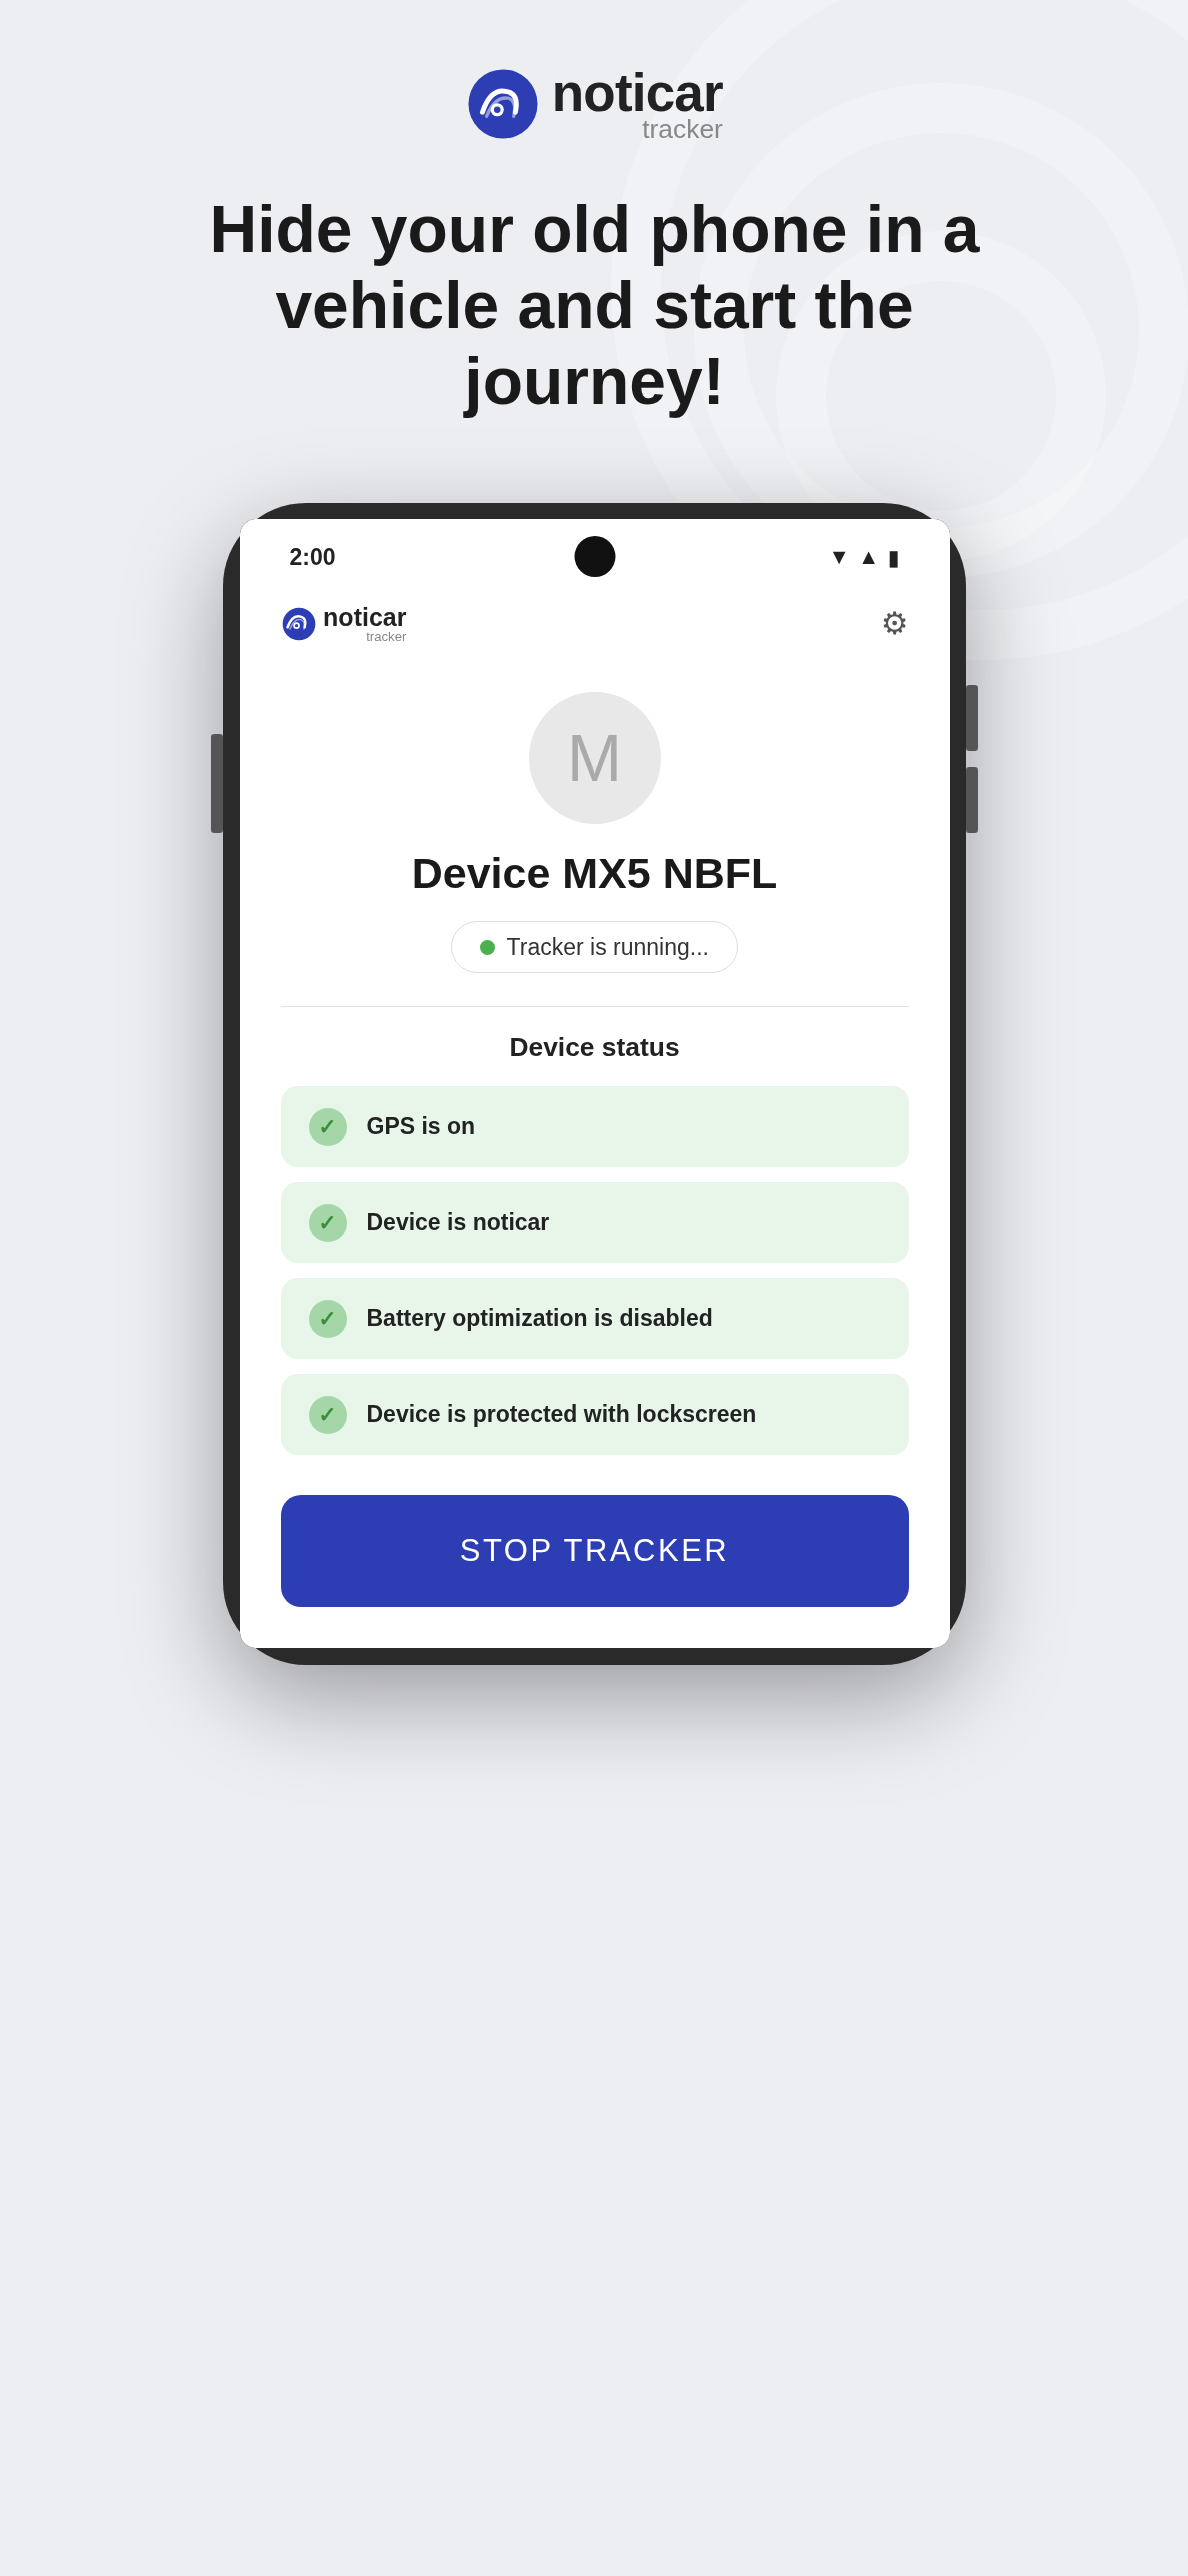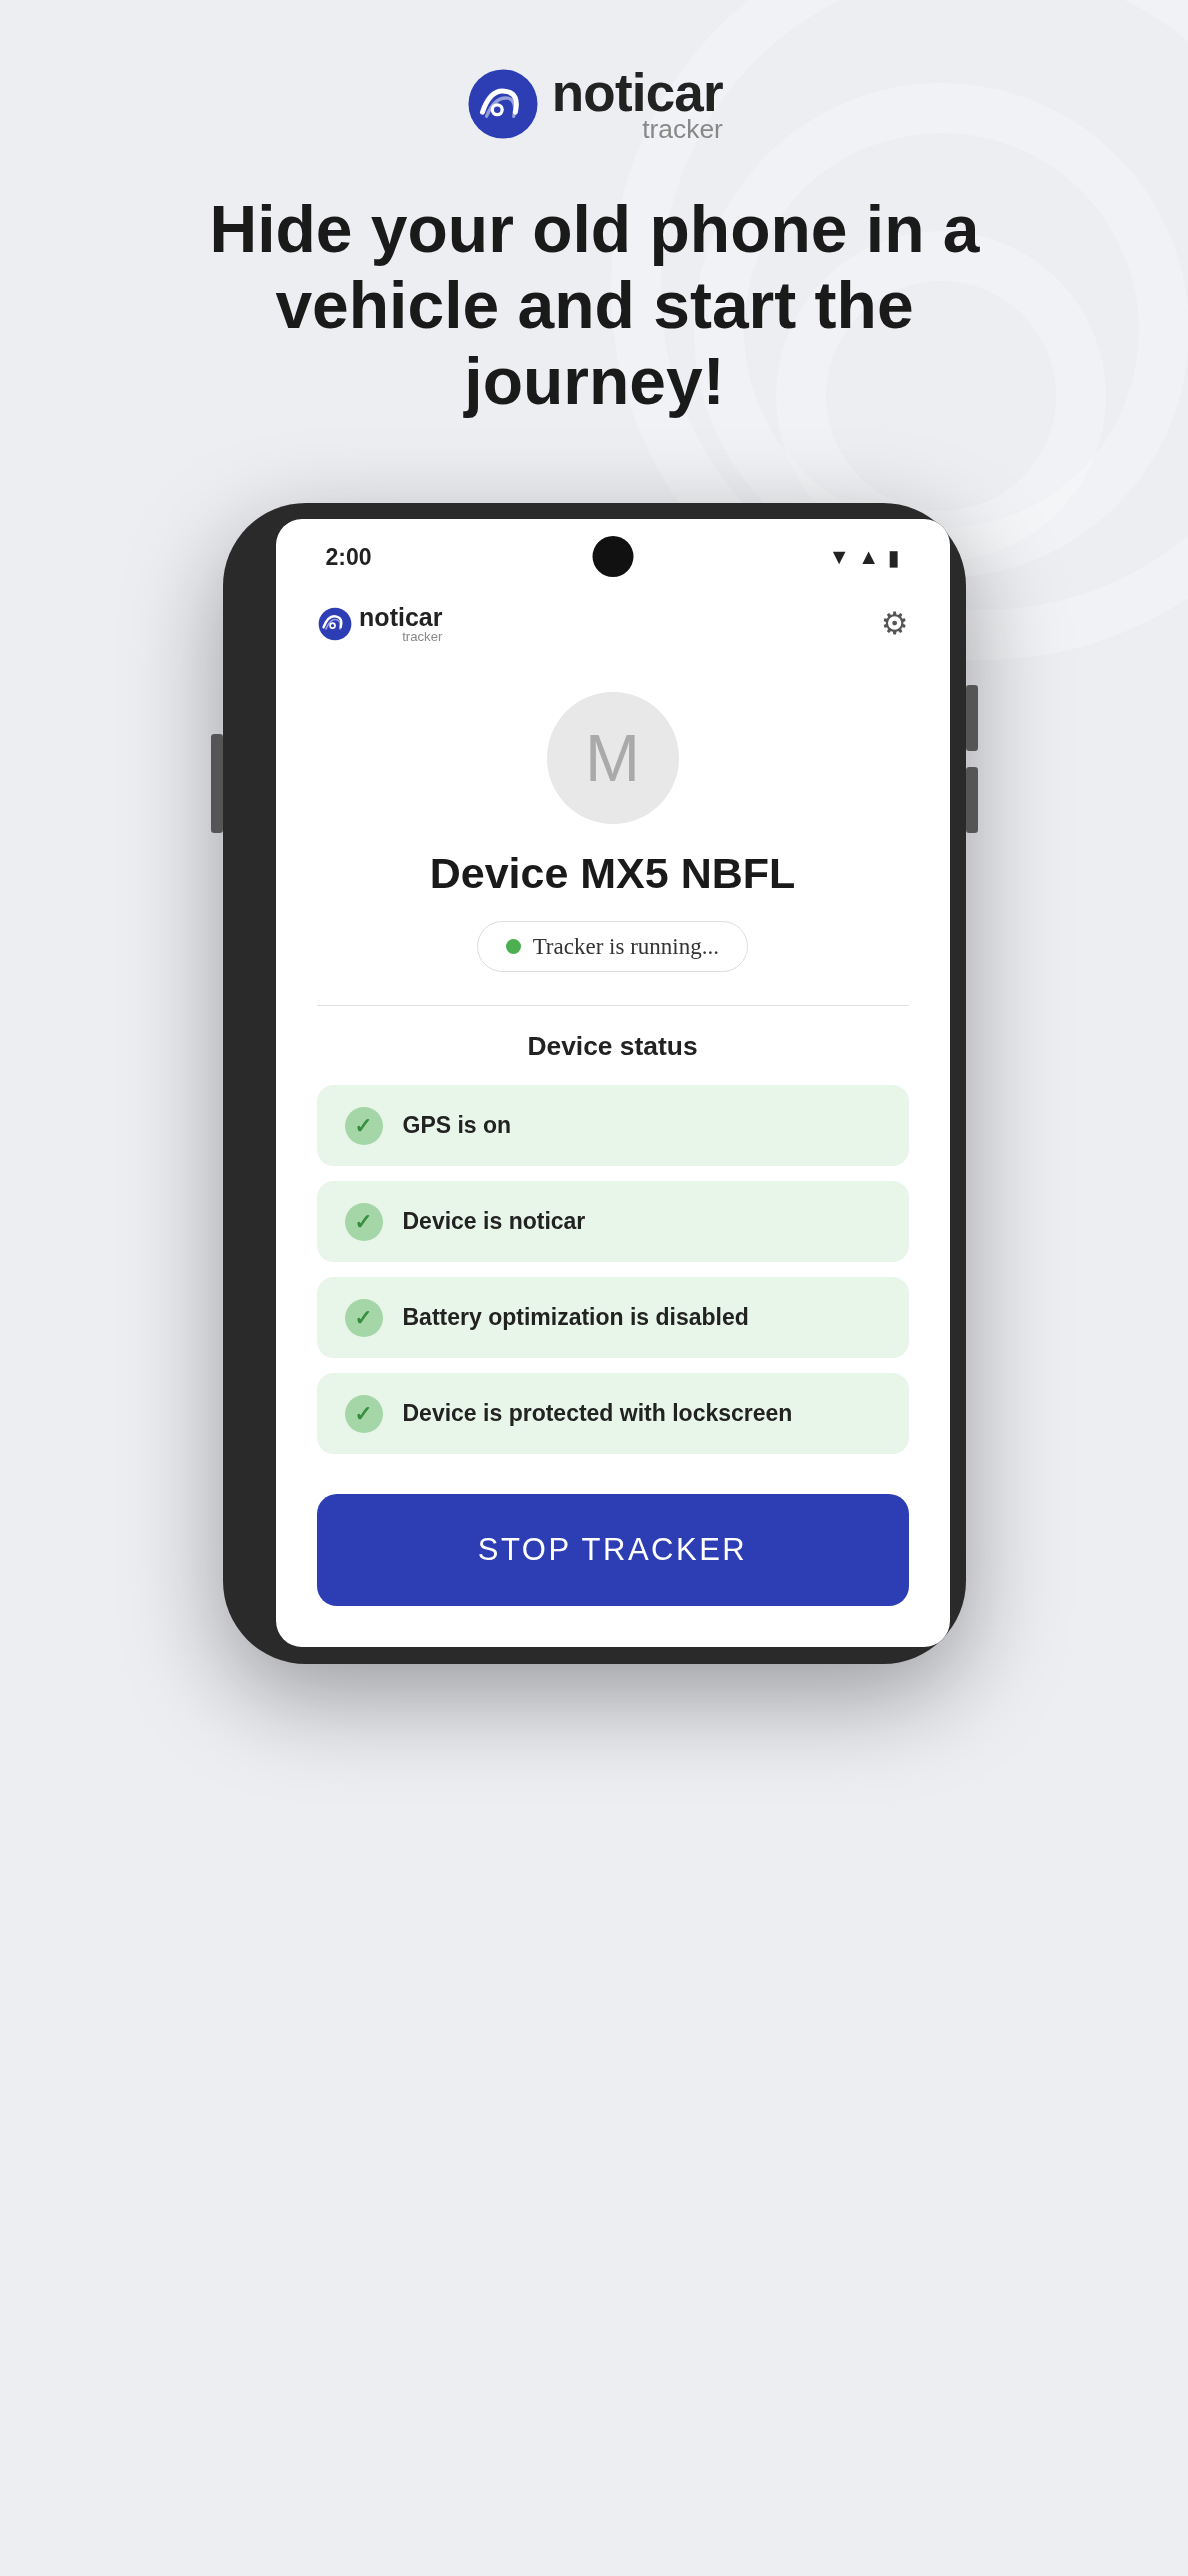--- a/index.html
+++ b/index.html
@@ -98,24 +98,23 @@
       width: 743px;
       background: #2a2a2a;
       border-radius: 83px;
       padding: 16.5px;
       box-shadow: 0 33px 99px rgba(0,0,0,0.35);
       position: relative;
     }
 
     .phone-screen {
       background: #000000;
-      border-radius: 26px;
+      border-radius: 16px;
       overflow: hidden;
       position: relative;
-      margin-left: 36px;
     }
 
     
     .status-bar {
       display: flex;
       justify-content: space-between;
       align-items: center;
       padding: 25px 50px 8.3px 50px;
       background: #fff;
       position: relative;
@@ -218,21 +217,20 @@
 
     
     .status-badge {
       display: flex;
       align-items: center;
       gap: 11.6px;
       border: 1.7px solid #ddd;
       border-radius: 41px;
       padding: 11.6px 28px;
       margin-top: 23px;
-      font-family: Liberation Serif, serif;
     }
     .status-dot {
       width: 15px;
       height: 15px;
       border-radius: 50%;
       background: #4caf50;
     }
     .status-badge-text {
       font-size: 23px;
       color: #333;

